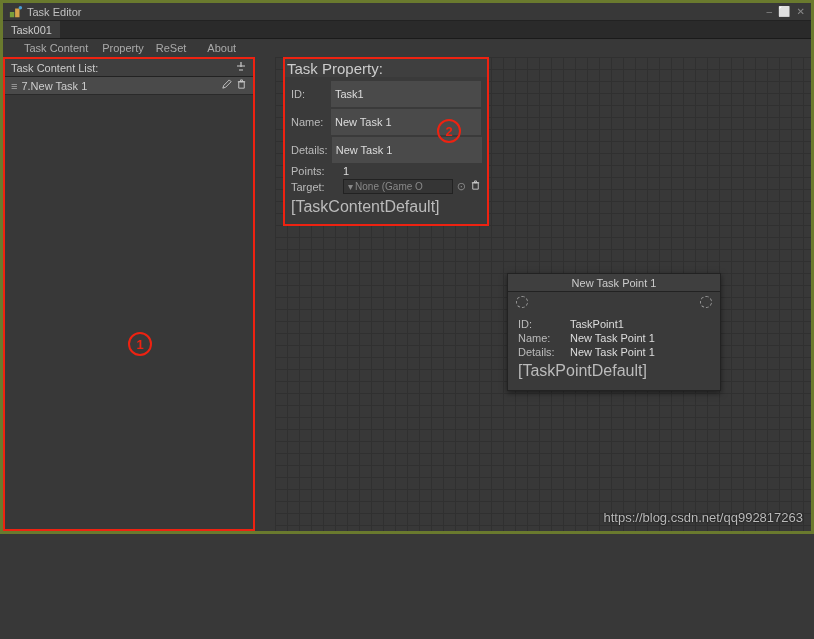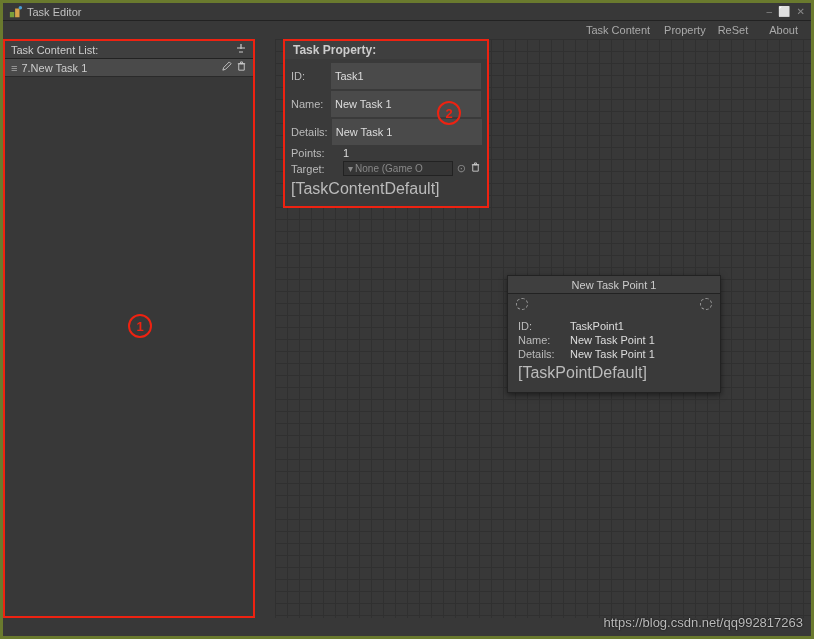--- a/index.html
+++ b/index.html
@@ -1,58 +1,58 @@
 <!DOCTYPE html>
 <html><head>
 <meta charset="utf-8">
 <style>
 * { margin: 0; padding: 0; box-sizing: border-box; font-family: Arial, sans-serif; }
 body { background: #383838; width: 814px; height: 639px; overflow: hidden; position: relative; }
 
-.outer-frame { border: 3px solid #6a7a2e; width: 814px; height: 639px; position: relative; background: #383838; }
+.outer-frame { border: 3px solid #6a7a2e; width: 814px; height: 534px; position: relative; background: #383838; }
 
 .titlebar { background: #383838; height: 18px; display: flex; align-items: center; padding: 0 6px; border-bottom: 1px solid #222; }
 .titlebar-icon { width: 14px; height: 14px; margin-right: 4px; display: inline-block; position: relative; }
 .titlebar-title { color: #c0c0c0; font-size: 11px; flex: 1; }
 .window-controls { display: flex; gap: 6px; color: #888; font-size: 10px; }
 .window-controls span { cursor: pointer; }
 
 .tab-row { background: #2a2a2a; height: 18px; display: flex; align-items: center; border-bottom: 1px solid #1a1a1a; }
 .tab { padding: 2px 8px; color: #aaa; font-size: 11px; cursor: pointer; height: 100%; display: flex; align-items: center; }
 .tab.active { background: #3c3c3c; color: #ccc; }
 
-.menu-row { height: 18px; display: flex; align-items: center; padding: 0 7px; color: #aaa; font-size: 11px; justify-content: flex-end; background: #383838; }
+.menu-row { height: 18px; display: flex; align-items: center; padding: 0 15px; color: #aaa; font-size: 11px; justify-content: flex-start; background: #383838; }
 .menu-left { display: flex; gap: 2px; }
 .menu-item { padding: 1px 6px; cursor: pointer; }
 .menu-right { display: flex; gap: 9px; }
 
 .main-area { position: relative; height: calc(100% - 54px); display: flex; gap: 20px; }
 
 .left-panel { width: 252px; position: relative; border: 2px solid #e21; }
 .left-header { background: #3f3f3f; height: 18px; display: flex; align-items: center; padding: 0 6px; color: #ccc; font-size: 11px; justify-content: space-between; border-bottom: 1px solid #222; }
 .add-icon { color: #ccc; cursor: pointer; font-size: 12px; }
 .list-item { background: #4a4a4a; height: 18px; display: flex; align-items: center; padding: 0 6px; color: #ccc; font-size: 11px; justify-content: space-between; border-bottom: 1px solid #2a2a2a; }
 .list-item-icons { display: flex; gap: 4px; align-items: center; }
 .icon-btn { color: #ccc; cursor: pointer; font-size: 11px; }
 
 .right-panel { flex: 1; position: relative; background: #383838; background-image:
   linear-gradient(#303030 1px, transparent 1px),
   linear-gradient(90deg, #303030 1px, transparent 1px);
   background-size: 12px 12px; }
 
 .property-panel { position: absolute; top: 0; left: 8px; width: 206px; border: 2px solid #e21; background: rgba(56,56,56,0.0); }
-.property-header { background: #3f3f3f; height: 18px; display: flex; align-items: center; padding: 0 8px; color: #ccc; font-size: 12px; font-weight: bold; }
+.property-header { background: #3f3f3f; height: 18px; display: flex; align-items: center; padding: 0 2px; color: #ccc; font-size: 15px; }
 .property-body { background: #3a3a3a; padding: 2px 6px 8px 6px; }
 .prop-row { display: flex; align-items: center; gap: 4px; margin: 2px 0; font-size: 11px; color: #ccc; }
 .prop-label { width: 48px; color: #bbb; }
 .prop-input { flex: 1; background: #4a4a4a; border: none; color: #ddd; font-size: 11px; padding: 13px 4px; height: 15px; }
 .prop-target { flex: 1; background: #353535; border: 1px solid #222; color: #888; font-size: 10px; padding: 1px 4px; height: 15px; display: flex; align-items: center; }
 .prop-class { color: #bbb; font-size: 16px; margin-top: 4px; }
 
-.node-panel { position: absolute; top: 236px; left: 232px; width: 214px; background: #3a3a3a; border: 1px solid #222; box-shadow: 0 2px 6px rgba(0,0,0,0.5); }
+.node-panel { position: absolute; top: 216px; left: 232px; width: 214px; background: #3a3a3a; border: 1px solid #222; box-shadow: 0 2px 6px rgba(0,0,0,0.5); }
 .node-header { background: #3f3f3f; height: 18px; display: flex; align-items: center; justify-content: center; color: #ccc; font-size: 11px; border-bottom: 1px solid #222; }
 .node-ports { display: flex; justify-content: space-between; padding: 4px 8px; }
 .port { width: 12px; height: 12px; border: 1.5px dashed #999; border-radius: 50%; }
 .node-body { padding: 4px 10px 10px 10px; }
 .node-row { display: flex; font-size: 11px; color: #ccc; margin: 2px 0; }
 .node-label { width: 52px; color: #bbb; }
 .node-value { color: #ddd; }
 .node-class { color: #bbb; font-size: 16px; margin-top: 4px; }
 
 .annotation { position: absolute; width: 24px; height: 24px; border: 2px solid #e21; border-radius: 50%; color: #e21; display: flex; align-items: center; justify-content: center; font-size: 13px; font-weight: bold; pointer-events: none; }
@@ -76,20 +76,23 @@
         </svg>
     </span>
     <span class="titlebar-title">Task Editor</span>
     <div class="window-controls">
       <span>–</span>
       <span>⬜</span>
       <span>✕</span>
     </div>
   </div>
 
+  <div class="tab-row">
+    <div class="tab active">Task001</div>
+  </div>
 
   <div class="menu-row">
     <div class="menu-left">
       <span class="menu-item">Task Content</span>
       <span class="menu-item">Property</span>
     </div>
     <div class="menu-right">
       <span class="menu-item">ReSet</span>
       <span class="menu-item">About</span>
     </div>

